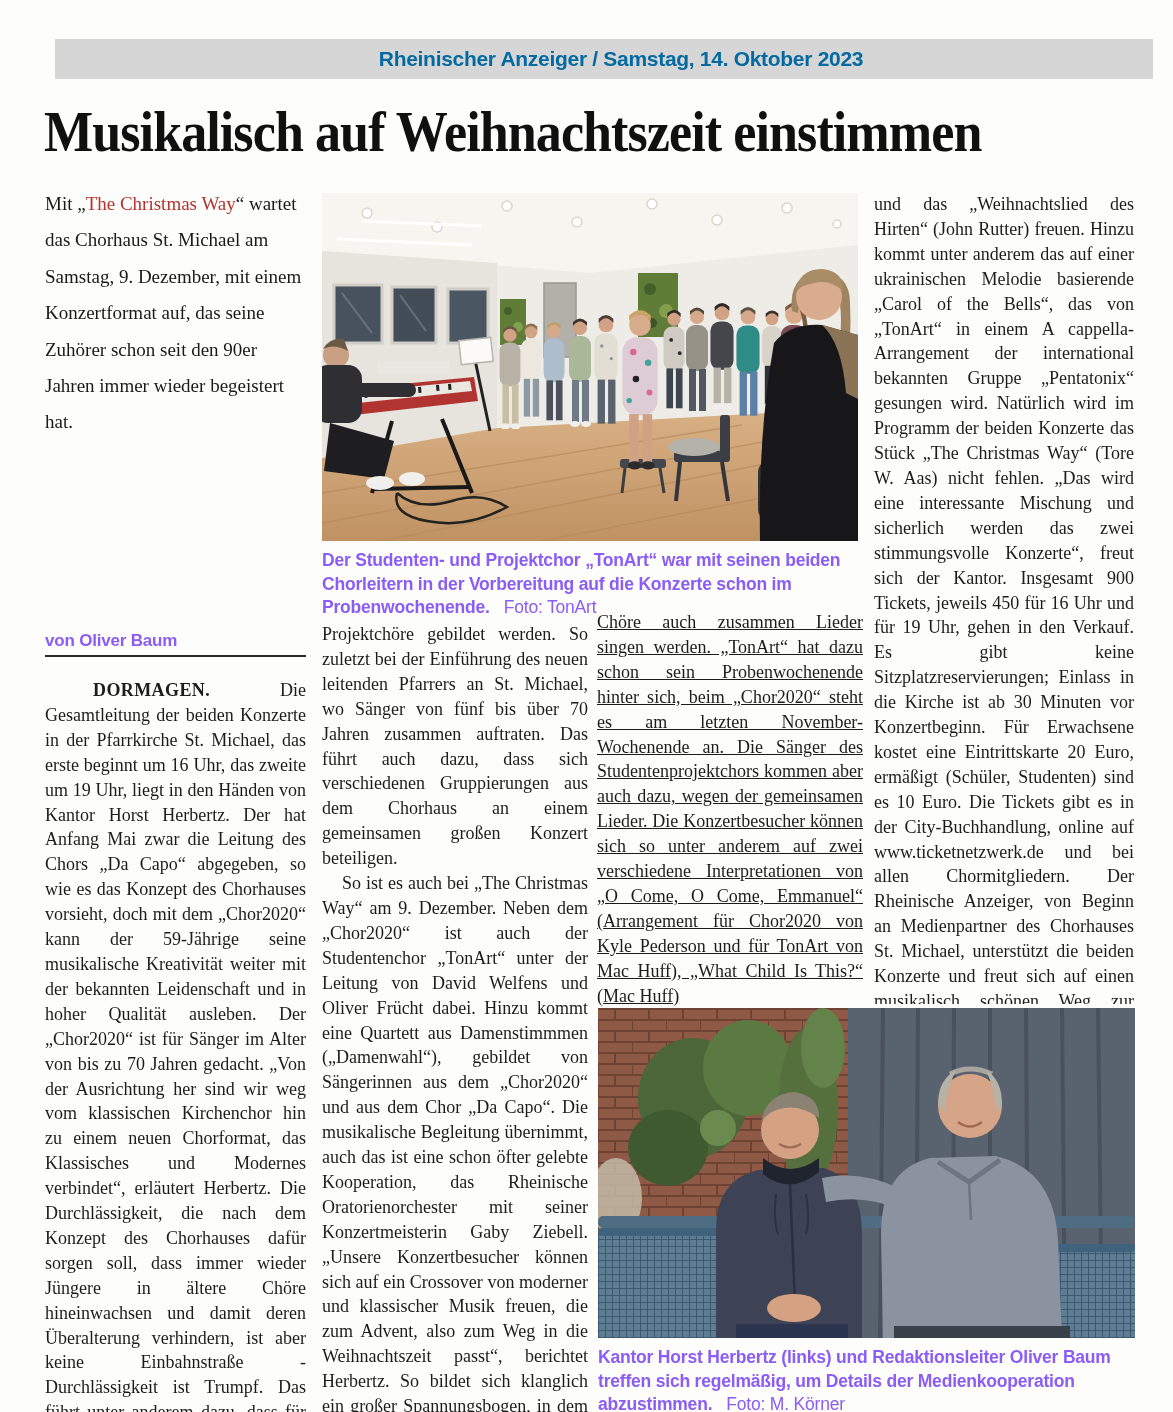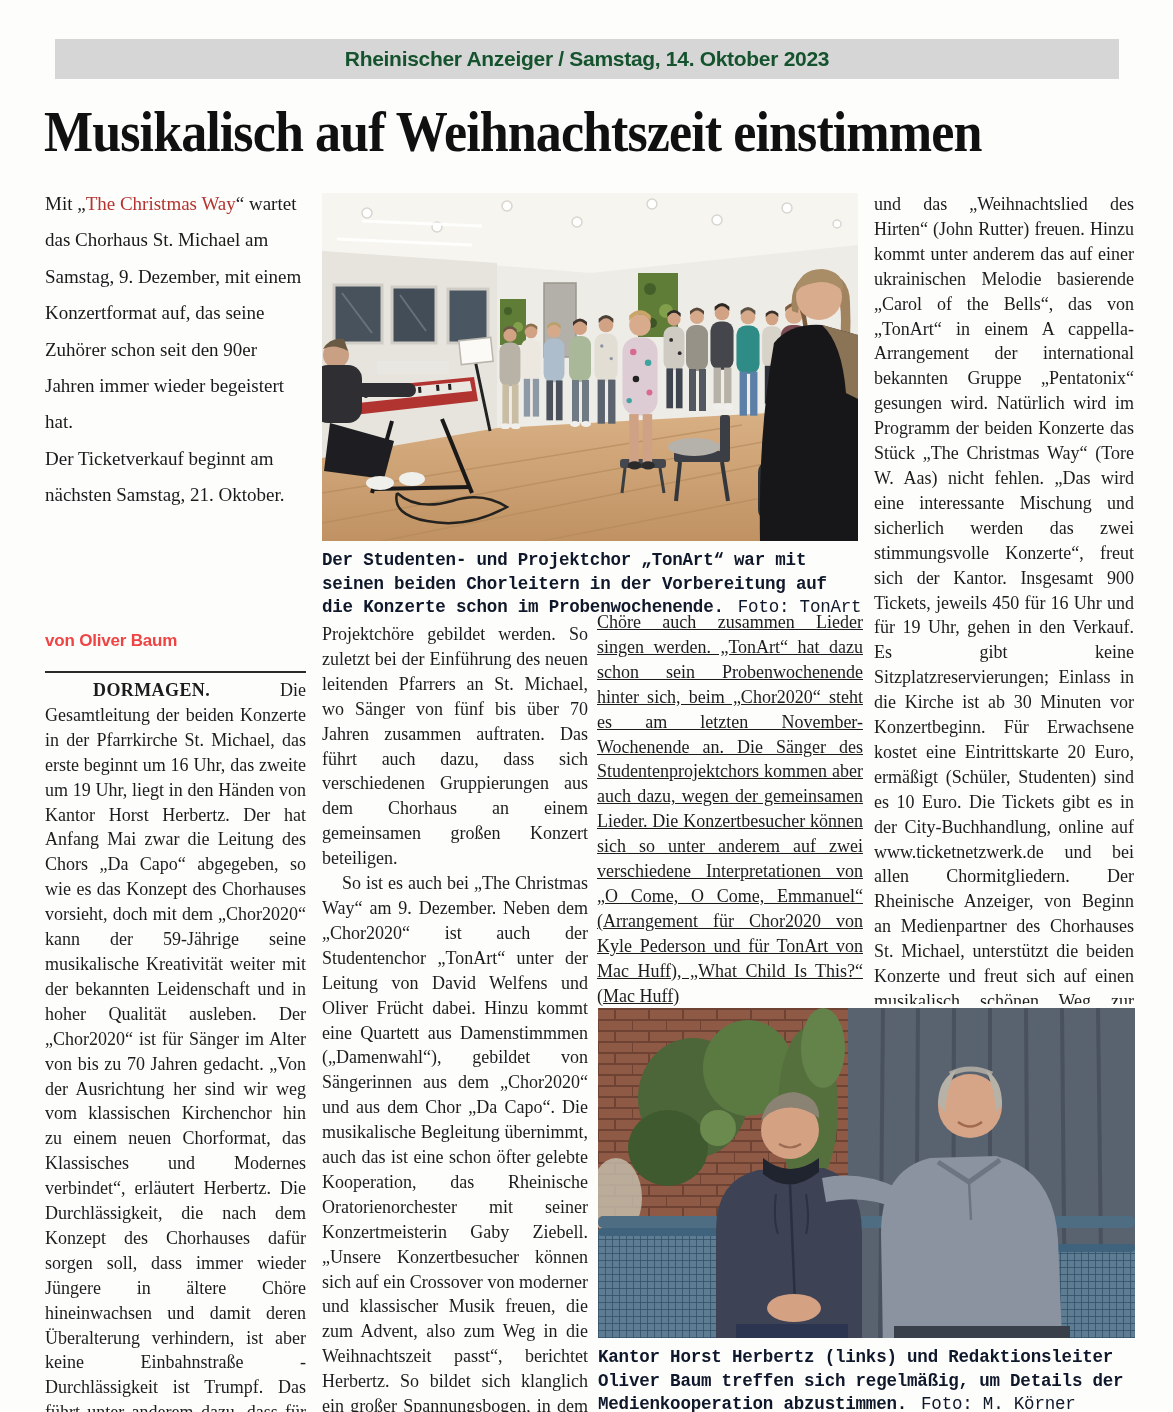--- a/index.html
+++ b/index.html
@@ -4,76 +4,75 @@
 <style>
   html,body{margin:0;padding:0;background:#ffffff;}
   .page{
     position:relative;width:1173px;height:1412px;background:#fdfdfc;
     overflow:hidden;color:#1b1b1b;font-family:"Liberation Serif",serif;
   }
   .masthead{
     position:absolute;left:55px;top:39px;width:1064px;height:40px;
     background:#d6d6d6;display:flex;align-items:center;justify-content:center;
     font-family:"Liberation Sans",sans-serif;font-weight:bold;font-size:21px;
-    color:#14532d;letter-spacing:-0.3px;
+    color:#0369a1;letter-spacing:-0.3px;padding-left:34px;
   }
   .headline{
     position:absolute;left:44px;top:100px;width:1165px;margin:0;
     font-family:"Liberation Serif",serif;font-weight:700;font-size:56px;
     color:#101010;letter-spacing:-1px;white-space:nowrap;
     transform:scaleX(0.93);transform-origin:left top;
   }
   .lead{
     position:absolute;left:45px;top:186px;width:264px;
     font-size:19px;line-height:36.4px;color:#1a1a1a;
   }
   .lead p{margin:0;}
   .red{color:#b5342f;}
   .byline{
     position:absolute;left:45px;top:631px;width:261px;
     font-family:"Liberation Sans",sans-serif;font-weight:bold;font-size:17px;
-    color:#ef4444;padding-bottom:20px;border-bottom:2px solid #2b2b2b;
+    color:#8b5cf6;padding-bottom:4px;border-bottom:2px solid #2b2b2b;
     letter-spacing:-0.2px;
   }
   .col{
     position:absolute;font-size:18px;line-height:24.9px;text-align:justify;
     overflow:hidden;hyphens:auto;-webkit-hyphens:auto;color:#1c1c1c;
   }
   .col p{margin:0;}
   .col p.indent{text-indent:20px;}
   .dateline{font-weight:bold;letter-spacing:0.4px;padding-right:5px;margin-left:48px;}
   #col1{left:45px;top:678px;width:261px;height:734px;}
   #col2{left:322px;top:622px;width:266px;height:802px;}
   #col3{left:597px;top:610px;width:266px;height:398px;text-decoration:underline;}
   #col4{left:874px;top:192px;width:260px;height:812px;}
   .photo{position:absolute;display:block;}
   #photo1{left:322px;top:193px;width:536px;height:348px;}
   #photo2{left:598px;top:1008px;width:537px;height:330px;}
   .caption{
-    position:absolute;font-family:Liberation Mono, monospace;font-weight:bold;
-    font-size:17.5px;line-height:23.5px;color:#0f172a;letter-spacing:-0.2px;
+    position:absolute;font-family:Liberation Sans, sans-serif;font-weight:bold;
+    font-size:17.5px;line-height:23.5px;color:#8b5cf6;letter-spacing:-0.2px;
   }
   #caption1{left:322px;top:549px;width:540px;}
   #caption2{left:598px;top:1346px;width:539px;}
   .credit{font-weight:normal;padding-left:14px;}
 </style>
 </head>
 <body>
 
 <div class="page">
 
   <div class="masthead">
     <span>Rheinischer Anzeiger / Samstag, 14. Oktober 2023</span>
   </div>
 
   <h1 class="headline">Musikalisch auf Weihnachtszeit einstimmen</h1>
 
   <div class="lead">
     <p><span>Mit „</span><span class="red">The Christmas Way</span><span>“ wartet das Chorhaus St. Michael am Samstag, 9. Dezember, mit einem Konzertformat auf, das seine Zuhörer schon seit den 90er Jahren immer wieder begeistert hat.</span></p>
-    <p>Der Ticketverkauf beginnt am nächsten Samstag, 21. Oktober.</p>
   </div>
 
   <div class="byline">von Oliver Baum</div>
 
   <svg id="photo1" class="photo" viewBox="0 0 536 348" aria-hidden="true">
     <defs>
       <linearGradient id="floorg" x1="0" y1="0" x2="0" y2="1">
         <stop offset="0" stop-color="#d9b185"></stop>
           <stop offset="1" stop-color="#c09263"></stop>
       </linearGradient>

